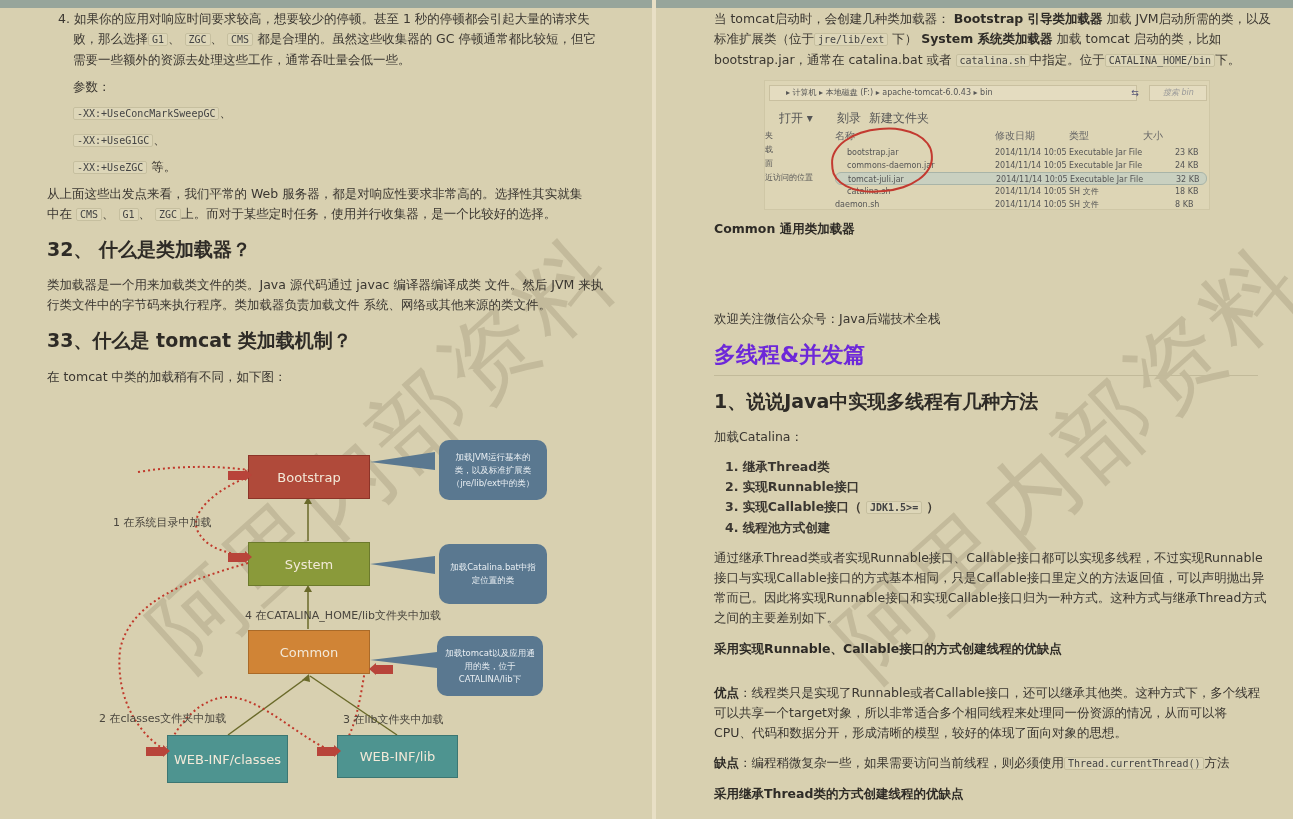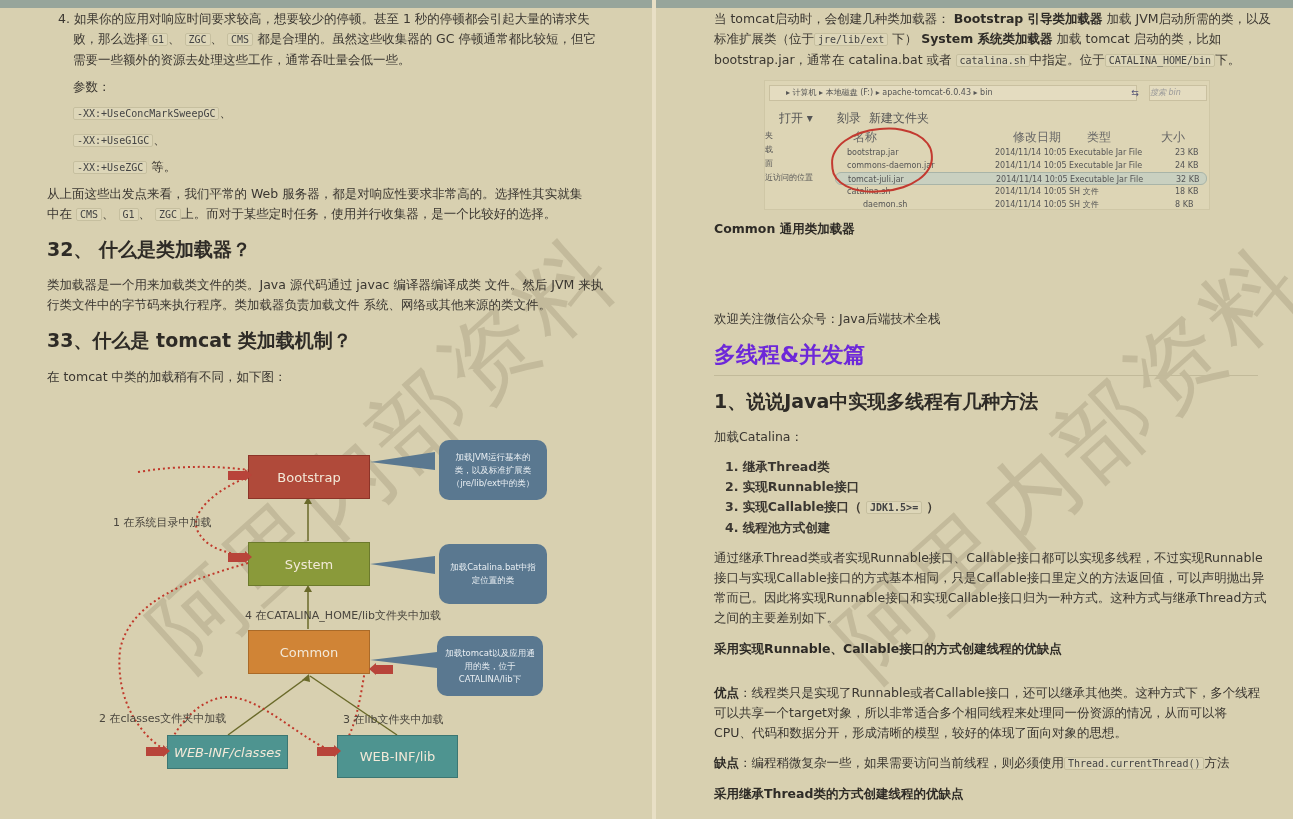--- a/index.html
+++ b/index.html
@@ -24,27 +24,27 @@
   
   .diag-box { position: absolute; color: #f3e9d8; font-size: 13px; display: flex; align-items: center; justify-content: center; }
   .bubble { position: absolute; background: #5a7890; color: #e8eef2; font-size: 8.5px; line-height: 13px; text-align: center;
     border-radius: 10px; display: flex; align-items: center; justify-content: center; padding: 4px 8px; }
   .dlabel { position: absolute; font-size: 11px; color: #4a463e; white-space: nowrap; }
   .redarrow { position: absolute; width: 18px; height: 9px; background: #b8443a; }
   .redarrow::after { content: ""; position: absolute; right: -6px; top: -2px; border-left: 7px solid #b8443a; border-top: 6.5px solid transparent; border-bottom: 6.5px solid transparent; }
   
   .explorer { position: absolute; left: 764px; top: 80px; width: 446px; height: 130px; background: #ddd5b5; border: 1px solid #cfc7a6; overflow: hidden; }
   .ex-addr { position: absolute; left: 4px; top: 4px; width: 368px; height: 16px; border: 1px solid #c9c0a0; background: #e4dcc0; font-size: 8px; color: #555; line-height: 14px; padding-left: 16px; white-space: nowrap; }
-  .ex-search { position: absolute; left: 384px; top: 4px; width: 58px; height: 16px; border: 1px solid #c9c0a0; background: #e4dcc0; font-size: 8px; color: #999; font-style: italic; line-height: 14px; padding-left: 0; }
+  .ex-search { position: absolute; left: 384px; top: 4px; width: 58px; height: 16px; border: 1px solid #c9c0a0; background: #e4dcc0; font-size: 8px; color: #999; font-style: italic; line-height: 14px; padding-left: 13px; }
   .ex-refresh { position: absolute; left: 362px; top: 4px; width: 16px; height: 16px; font-size: 9px; color: #557; text-align: center; line-height: 16px; }
   .ex-toolbar { position: absolute; left: 0; top: 24px; width: 100%; height: 20px; font-size: 12px; color: #555; }
   .ex-toolbar span { position: absolute; top: 5px; }
   .ex-side { position: absolute; left: 0; top: 48px; width: 64px; font-size: 8px; color: #555; }
   .ex-side div { height: 14px; line-height: 14px; }
-  .ex-head { position: absolute; left: 88px; top: 48px; width: 372px; font-size: 12px; color: #666; height: 14px; }
+  .ex-head { position: absolute; left: 70px; top: 48px; width: 372px; font-size: 10px; color: #666; height: 14px; }
   .ex-head span, .ex-row span { position: absolute; }
   .ex-row { position: absolute; left: 70px; width: 372px; height: 13px; font-size: 8px; color: #555; line-height: 13px; }
   .ex-row.sel { background: #c9d0c0; border: 1px solid #a8b4a8; }
   .red-circle { position: absolute; left: 831px; top: 128px; width: 102px; height: 64px; border: 2px solid #c33a30; border-radius: 50% 46% 50% 42%; transform: rotate(-4deg); }
 </style>
 </head>
 <body>
 
 <div class="page left">
   <div class="topbar"></div>
@@ -95,21 +95,21 @@
       <path d="M338,752 C355,735 360,700 365,670" fill="none" stroke="#c0392b" stroke-width="2" stroke-dasharray="2,3"></path>
 
       <polygon points="370,462 435,452 435,470" fill="#5a7890"></polygon>
       <polygon points="370,564 435,556 435,574" fill="#5a7890"></polygon>
       <polygon points="370,660 437,652 437,668" fill="#5a7890"></polygon>
     </svg>
 
     <div class="diag-box" style="left:248px; top:455px; width:122px; height:44px; background:#b04a3a; border:1px solid #8c3428;">Bootstrap</div>
     <div class="diag-box" style="left:248px; top:542px; width:122px; height:44px; background:#8a9a3a; border:1px solid #6c7a2c;">System</div>
     <div class="diag-box" style="left:248px; top:630px; width:122px; height:44px; background:#d08436; border:1px solid #aa6a28;">Common</div>
-    <div class="diag-box" style="left:167px; top:735px; width:121px; height:34px; background:#4e9490; border:1px solid #3c7672;font-style:italic;">WEB-INF/classes</div>
+    <div class="diag-box" style="left:167px; top:735px; width:121px; height:48px; background:#4e9490; border:1px solid #3c7672;">WEB-INF/classes</div>
     <div class="diag-box" style="left:337px; top:735px; width:121px; height:43px; background:#4e9490; border:1px solid #3c7672;">WEB-INF/lib</div>
 
     <div class="bubble" style="left:439px; top:440px; width:108px; height:60px;">加载JVM运行基本的类，以及标准扩展类（jre/lib/ext中的类）</div>
     <div class="bubble" style="left:439px; top:544px; width:108px; height:60px;">加载Catalina.bat中指定位置的类</div>
     <div class="bubble" style="left:437px; top:636px; width:106px; height:60px;">加载tomcat以及应用通用的类，位于CATALINA/lib下</div>
 
     <div class="dlabel" style="left:113px; top:515px;">1 在系统目录中加载</div>
     <div class="dlabel" style="left:245px; top:608px;">4 在CATALINA_HOME/lib文件夹中加载</div>
     <div class="dlabel" style="left:99px; top:711px;">2 在classes文件夹中加载</div>
     <div class="dlabel" style="left:343px; top:712px;">3 在lib文件夹中加载</div>
@@ -174,21 +174,21 @@
     <span style="left:234px;">Executable Jar File</span>
     <span style="left:340px;">32 KB</span>
   </div>
   <div class="ex-row" style="top:104px;">
     <span style="left:12px;">catalina.sh</span>
     <span style="left:160px;">2014/11/14 10:05</span>
     <span style="left:234px;">SH 文件</span>
     <span style="left:340px;">18 KB</span>
   </div>
   <div class="ex-row" style="top:117px;">
-    <span style="left:28px;">daemon.sh</span>
+    <span style="left:0;">daemon.sh</span>
     <span style="left:160px;">2014/11/14 10:05</span>
     <span style="left:234px;">SH 文件</span>
     <span style="left:340px;">8 KB</span>
   </div>
 </div>
 <div class="red-circle"></div>
 
 <div class="content" style="left:714px; top:219px;"><b>Common 通用类加载器</b></div>
 
 <div class="content" style="left:714px; top:309px;">欢迎关注微信公众号：Java后端技术全栈</div>

